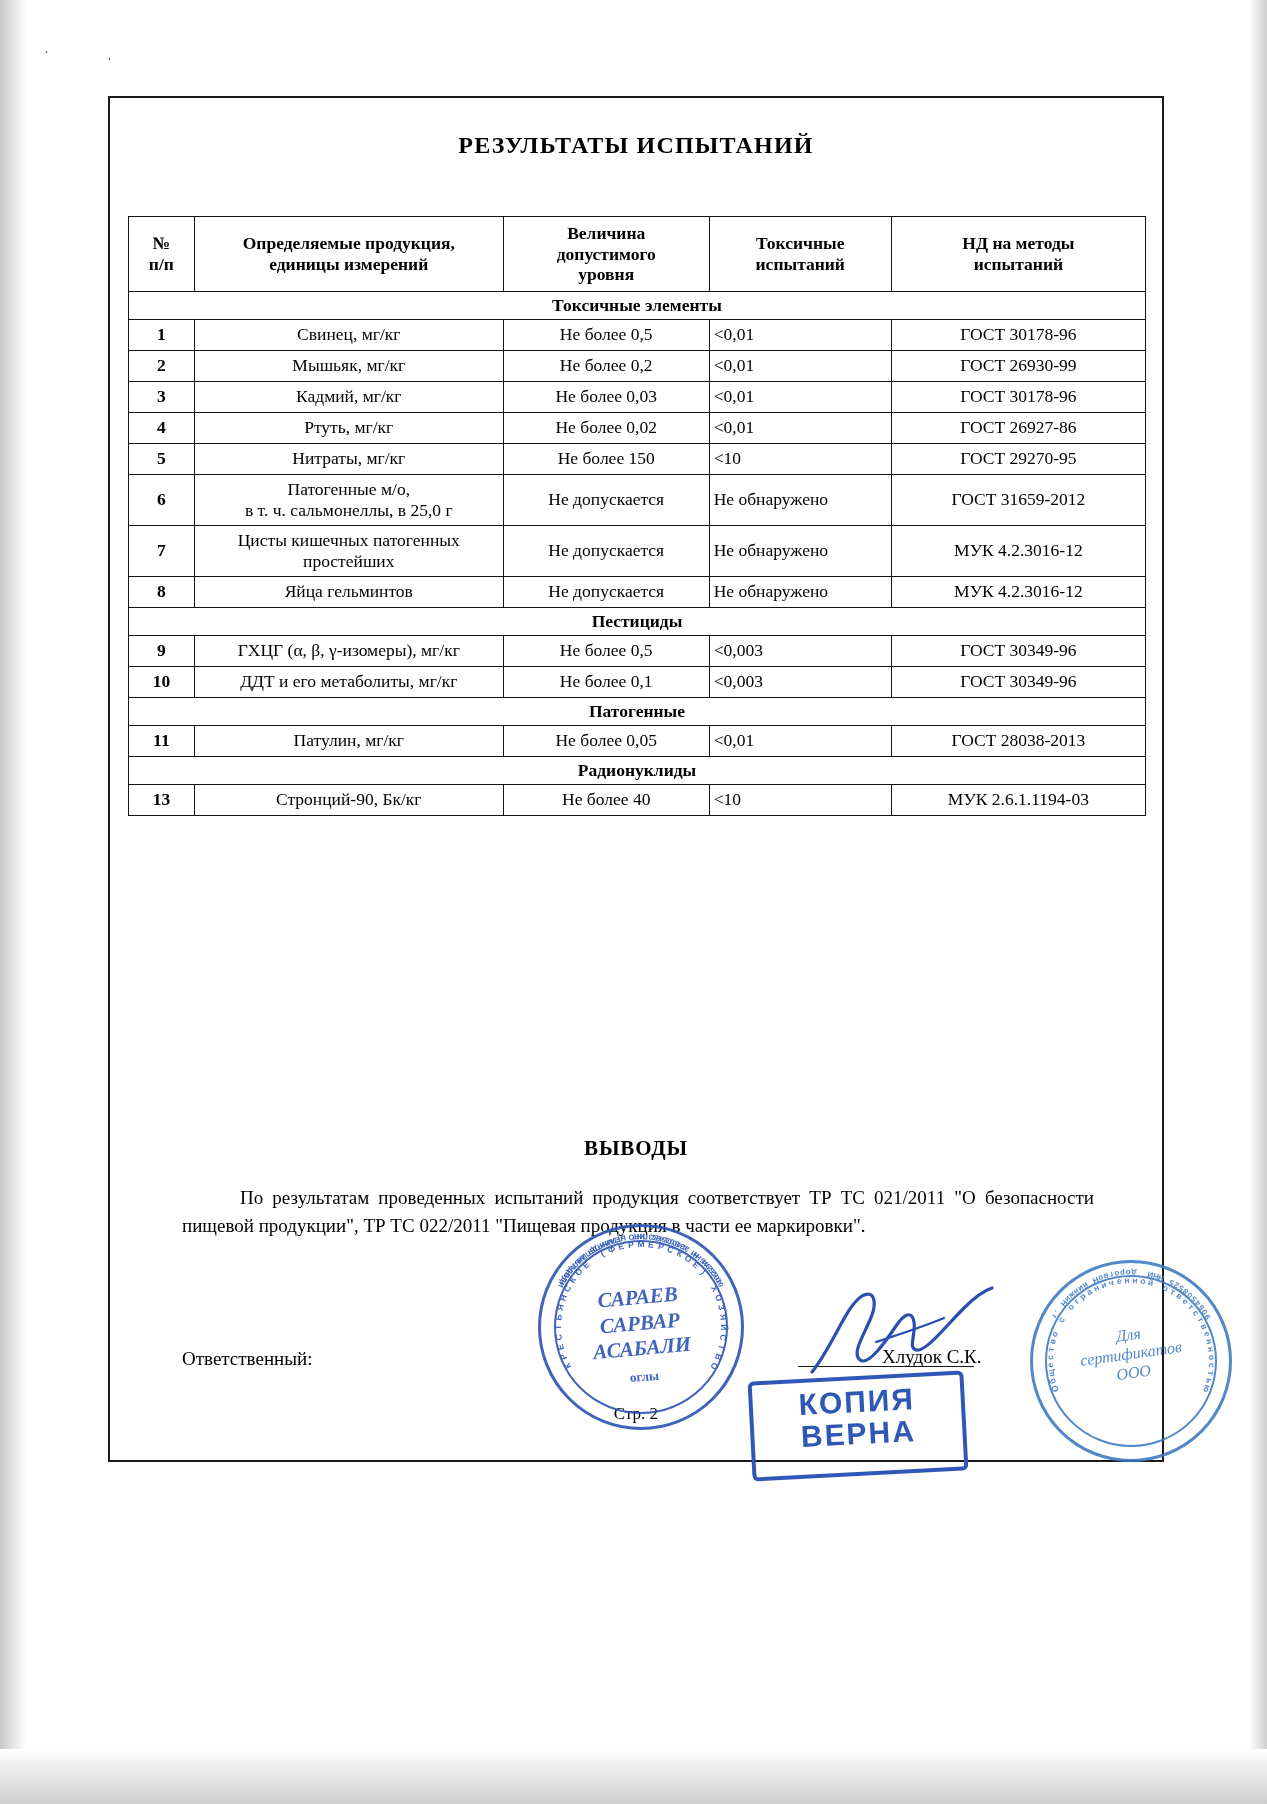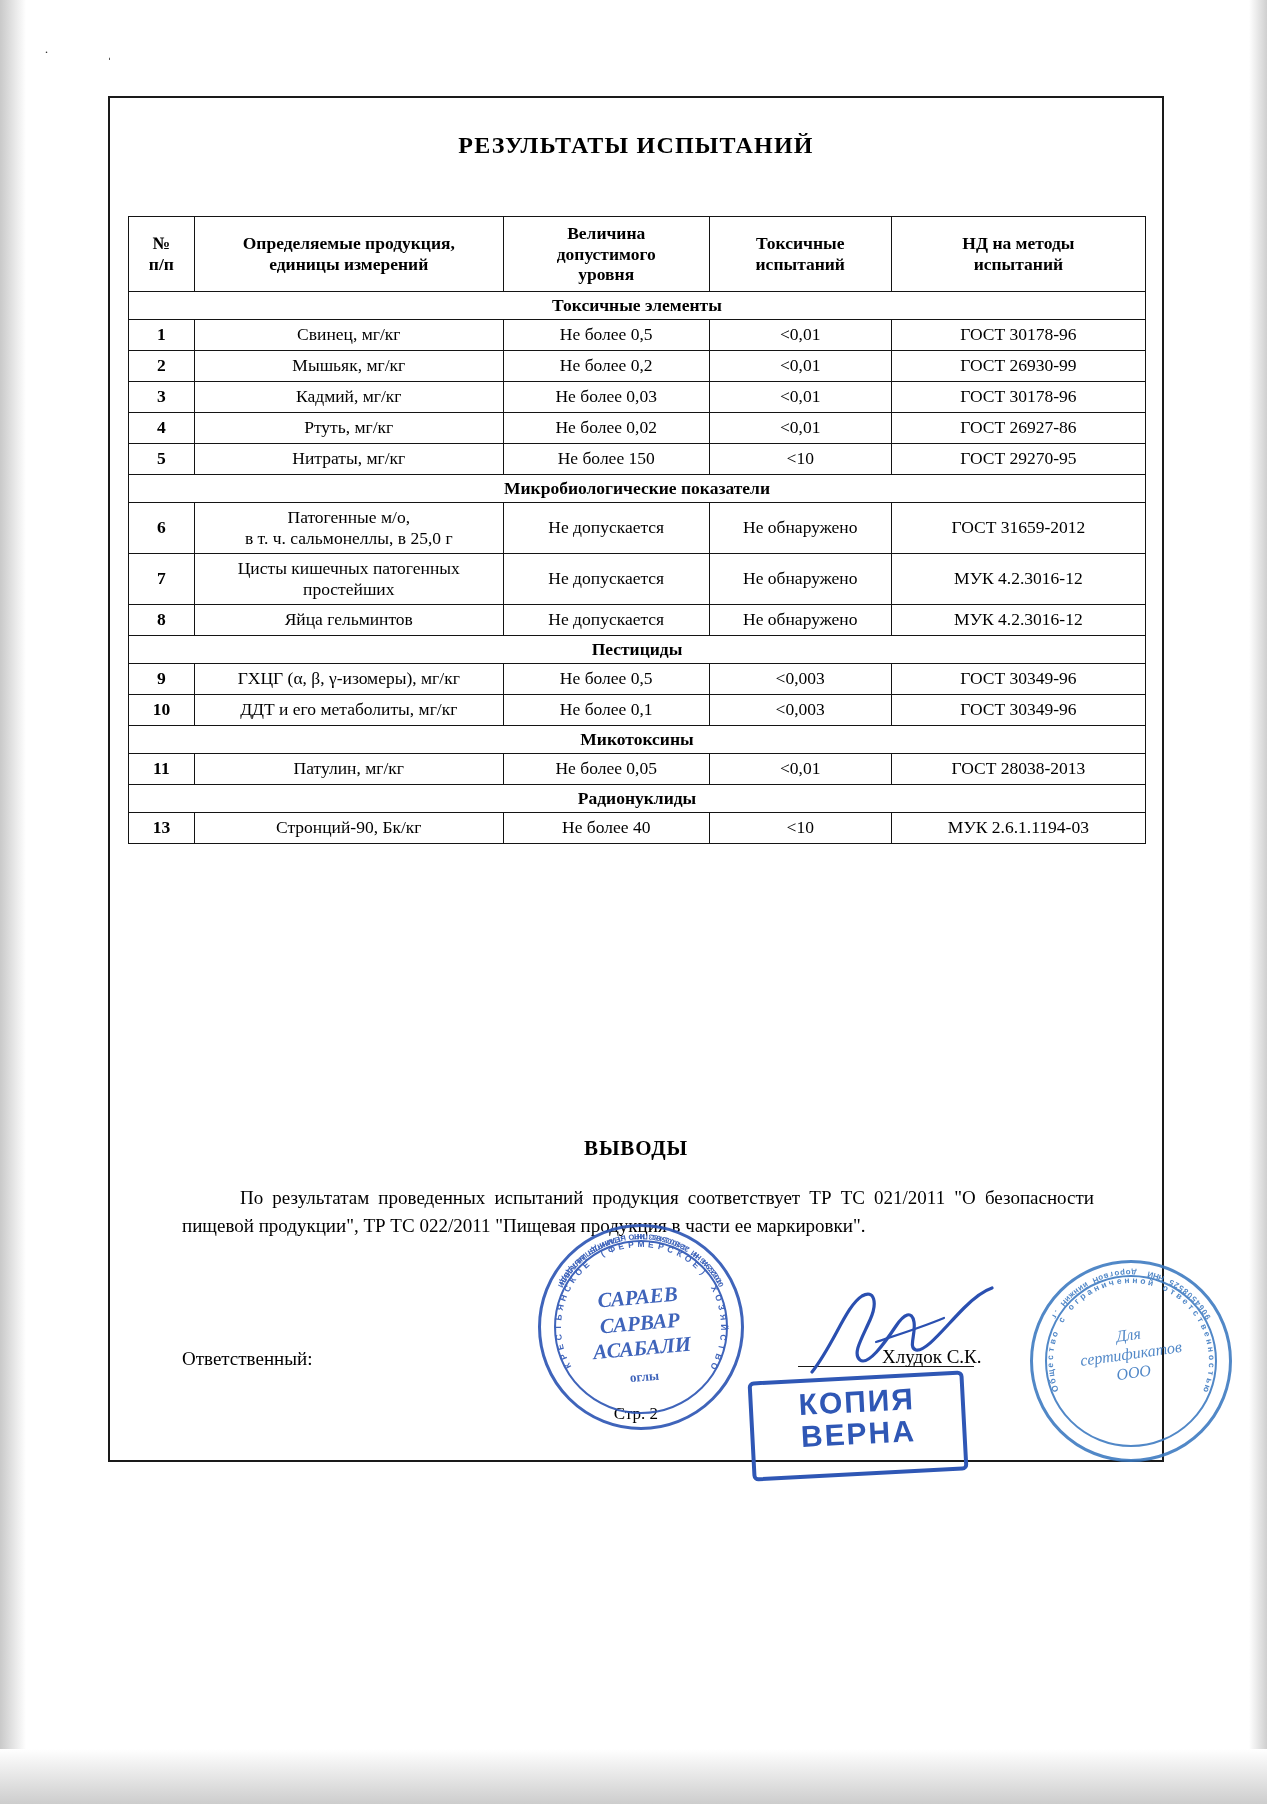--- a/index.html
+++ b/index.html
@@ -83,21 +83,21 @@
   }
   table.results thead th {
     font-weight: bold;
     text-align: center;
     line-height: 1.18;
     padding: 6px 4px;
   }
   .col-num   { width: 60px;  text-align: center; font-weight: bold; }
   .col-name  { width: 315px; text-align: center; }
   .col-limit { width: 205px; text-align: center; }
-  .col-res   { width: 180px; text-align: center; }
+  .col-res   { width: 180px; text-align: left; }
   .col-nd    { width: 258px; text-align: center; }
   tr.section td {
     text-align: center;
     font-weight: bold;
     padding: 3px 0;
   }
   tr.data td { height: 26px; }
   tr.tall td { height: 46px; line-height: 1.2; }
 
   .conclusions-title {
@@ -323,23 +323,20 @@
             <td class="col-res">&lt;0,01</td>
             <td class="col-nd">ГОСТ 26927-86</td>
           </tr>
           <tr class="data">
             <td class="col-num">5</td>
             <td class="col-name">Нитраты, мг/кг</td>
             <td class="col-limit">Не более 150</td>
             <td class="col-res">&lt;10</td>
             <td class="col-nd">ГОСТ 29270-95</td>
           </tr>
-          <tr class="section">
-            <td colspan="5">Микробиологические показатели</td>
-          </tr>
           <tr class="data tall">
             <td class="col-num">6</td>
             <td class="col-name"><span>Патогенные м/о,</span><br><span>в т. ч. сальмонеллы, в 25,0 г</span></td>
             <td class="col-limit">Не допускается</td>
             <td class="col-res">Не обнаружено</td>
             <td class="col-nd">ГОСТ 31659-2012</td>
           </tr>
           <tr class="data tall">
             <td class="col-num">7</td>
             <td class="col-name"><span>Цисты кишечных патогенных</span><br><span>простейших</span></td>
@@ -365,21 +362,21 @@
             <td class="col-nd">ГОСТ 30349-96</td>
           </tr>
           <tr class="data">
             <td class="col-num">10</td>
             <td class="col-name">ДДТ и его метаболиты, мг/кг</td>
             <td class="col-limit">Не более 0,1</td>
             <td class="col-res">&lt;0,003</td>
             <td class="col-nd">ГОСТ 30349-96</td>
           </tr>
           <tr class="section">
-            <td colspan="5">Микотоксины</td>
+            <td colspan="5">Патогенные</td>
           </tr>
           <tr class="data">
             <td class="col-num">11</td>
             <td class="col-name">Патулин, мг/кг</td>
             <td class="col-limit">Не более 0,05</td>
             <td class="col-res">&lt;0,01</td>
             <td class="col-nd">ГОСТ 28038-2013</td>
           </tr>
           <tr class="section">
             <td colspan="5">Радионуклиды</td>

